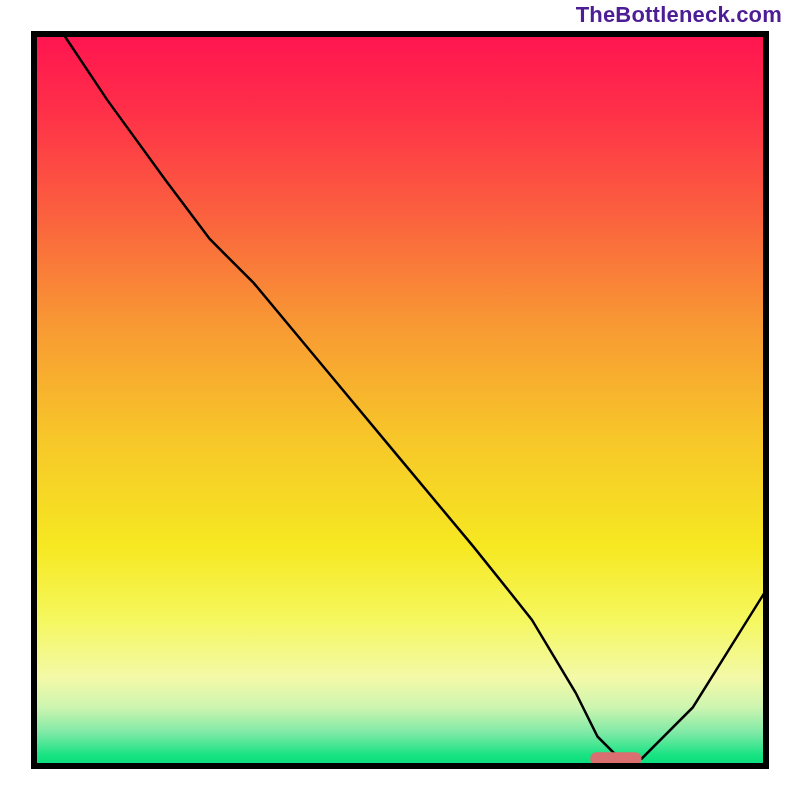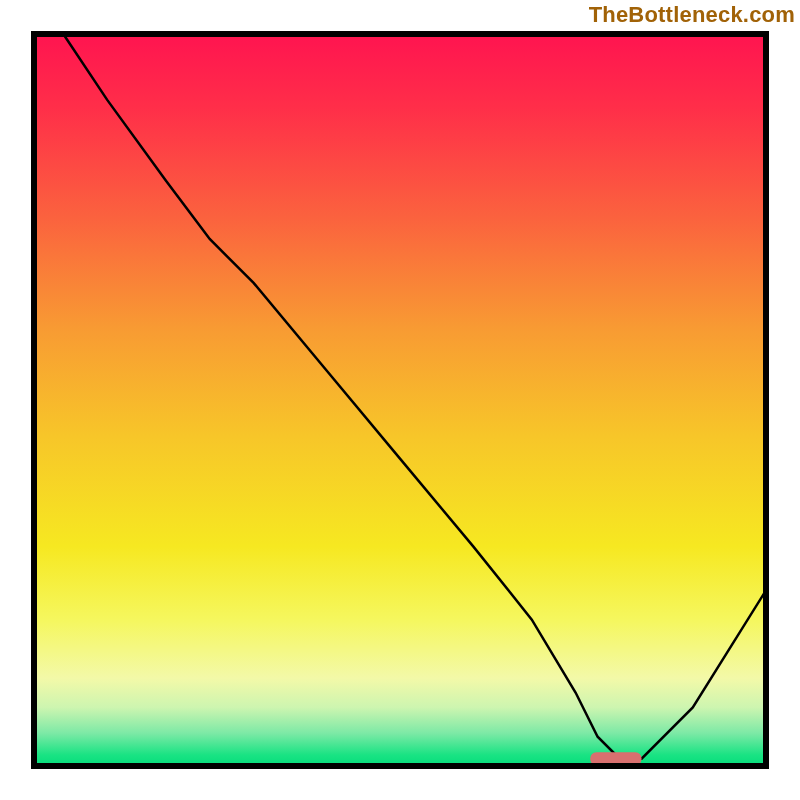--- a/index.html
+++ b/index.html
@@ -11,25 +11,25 @@
     overflow: hidden;
   }
   .chart-container {
     position: relative;
     width: 800px;
     height: 800px;
   }
   .attribution {
     position: absolute;
     top: 2px;
-    right: 5px;
+    right: 18px;
     font-family: Arial, Helvetica, sans-serif;
     font-size: 22px;
     font-weight: 600;
-    color: #a16207;
+    color: #4c1d95;
     letter-spacing: 0.2px;
   }
   svg {
     display: block;
   }
 </style>
 </head>
 <body>
 
 <div class="chart-container">

